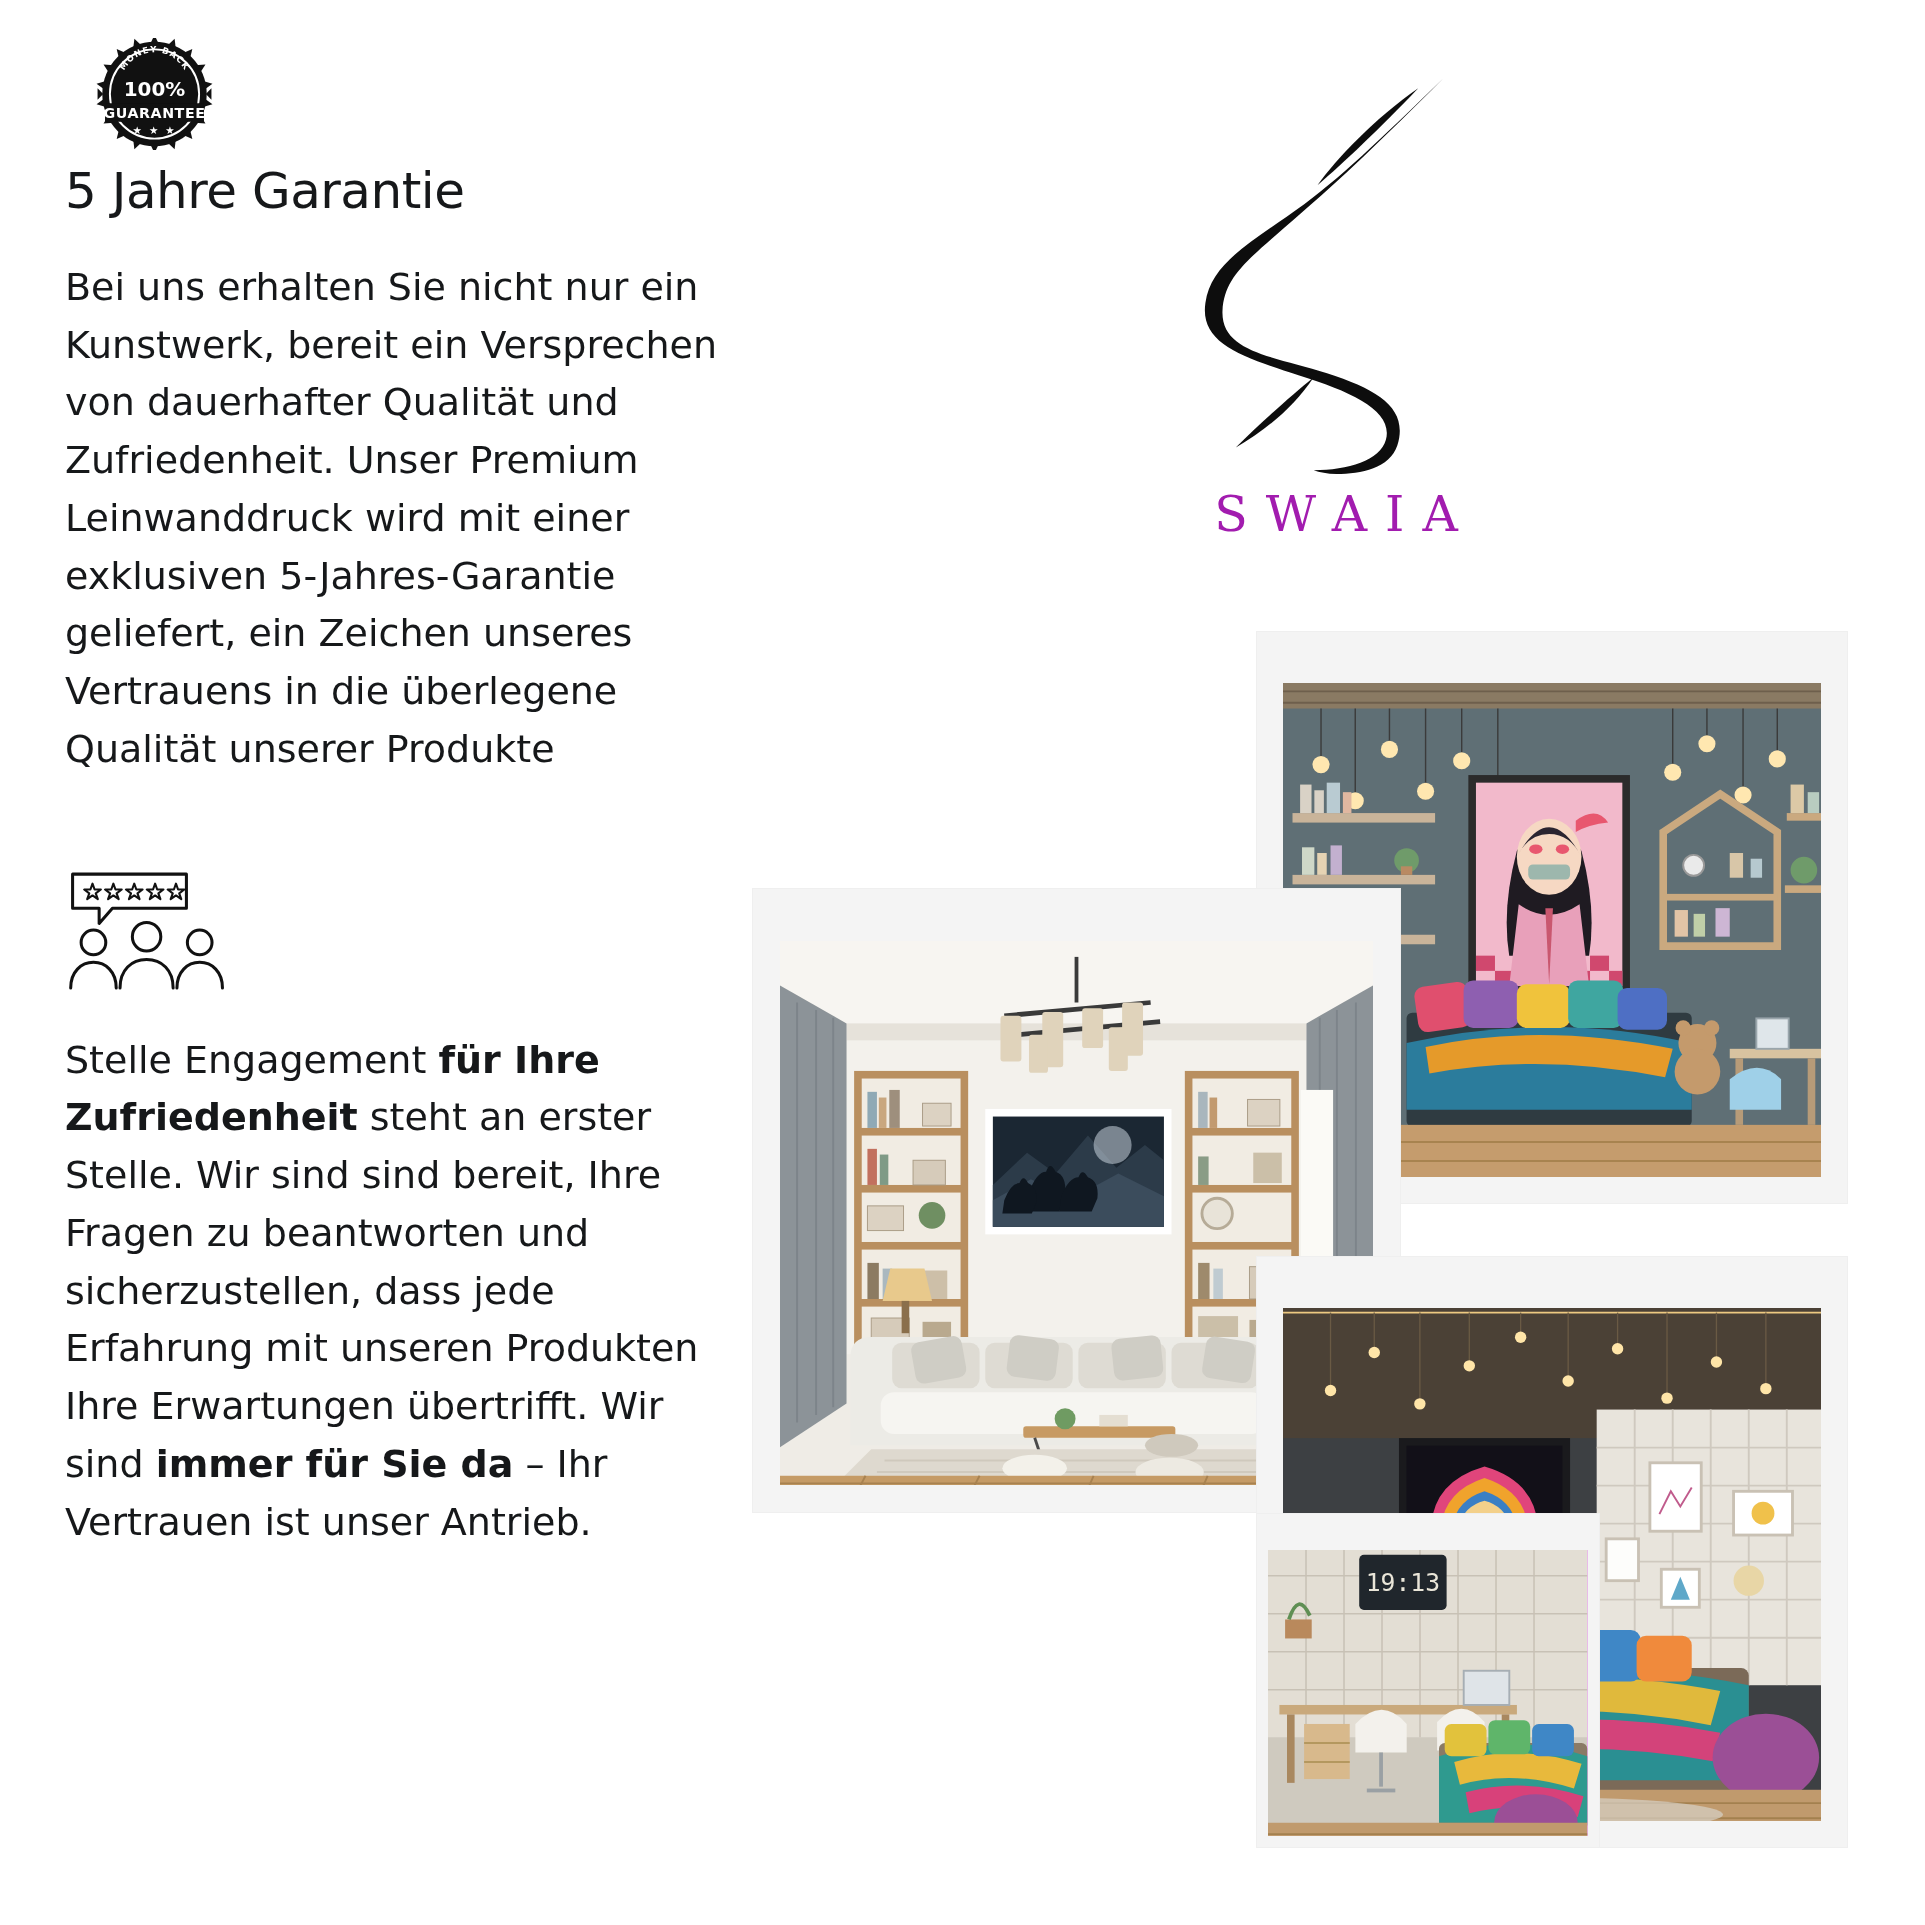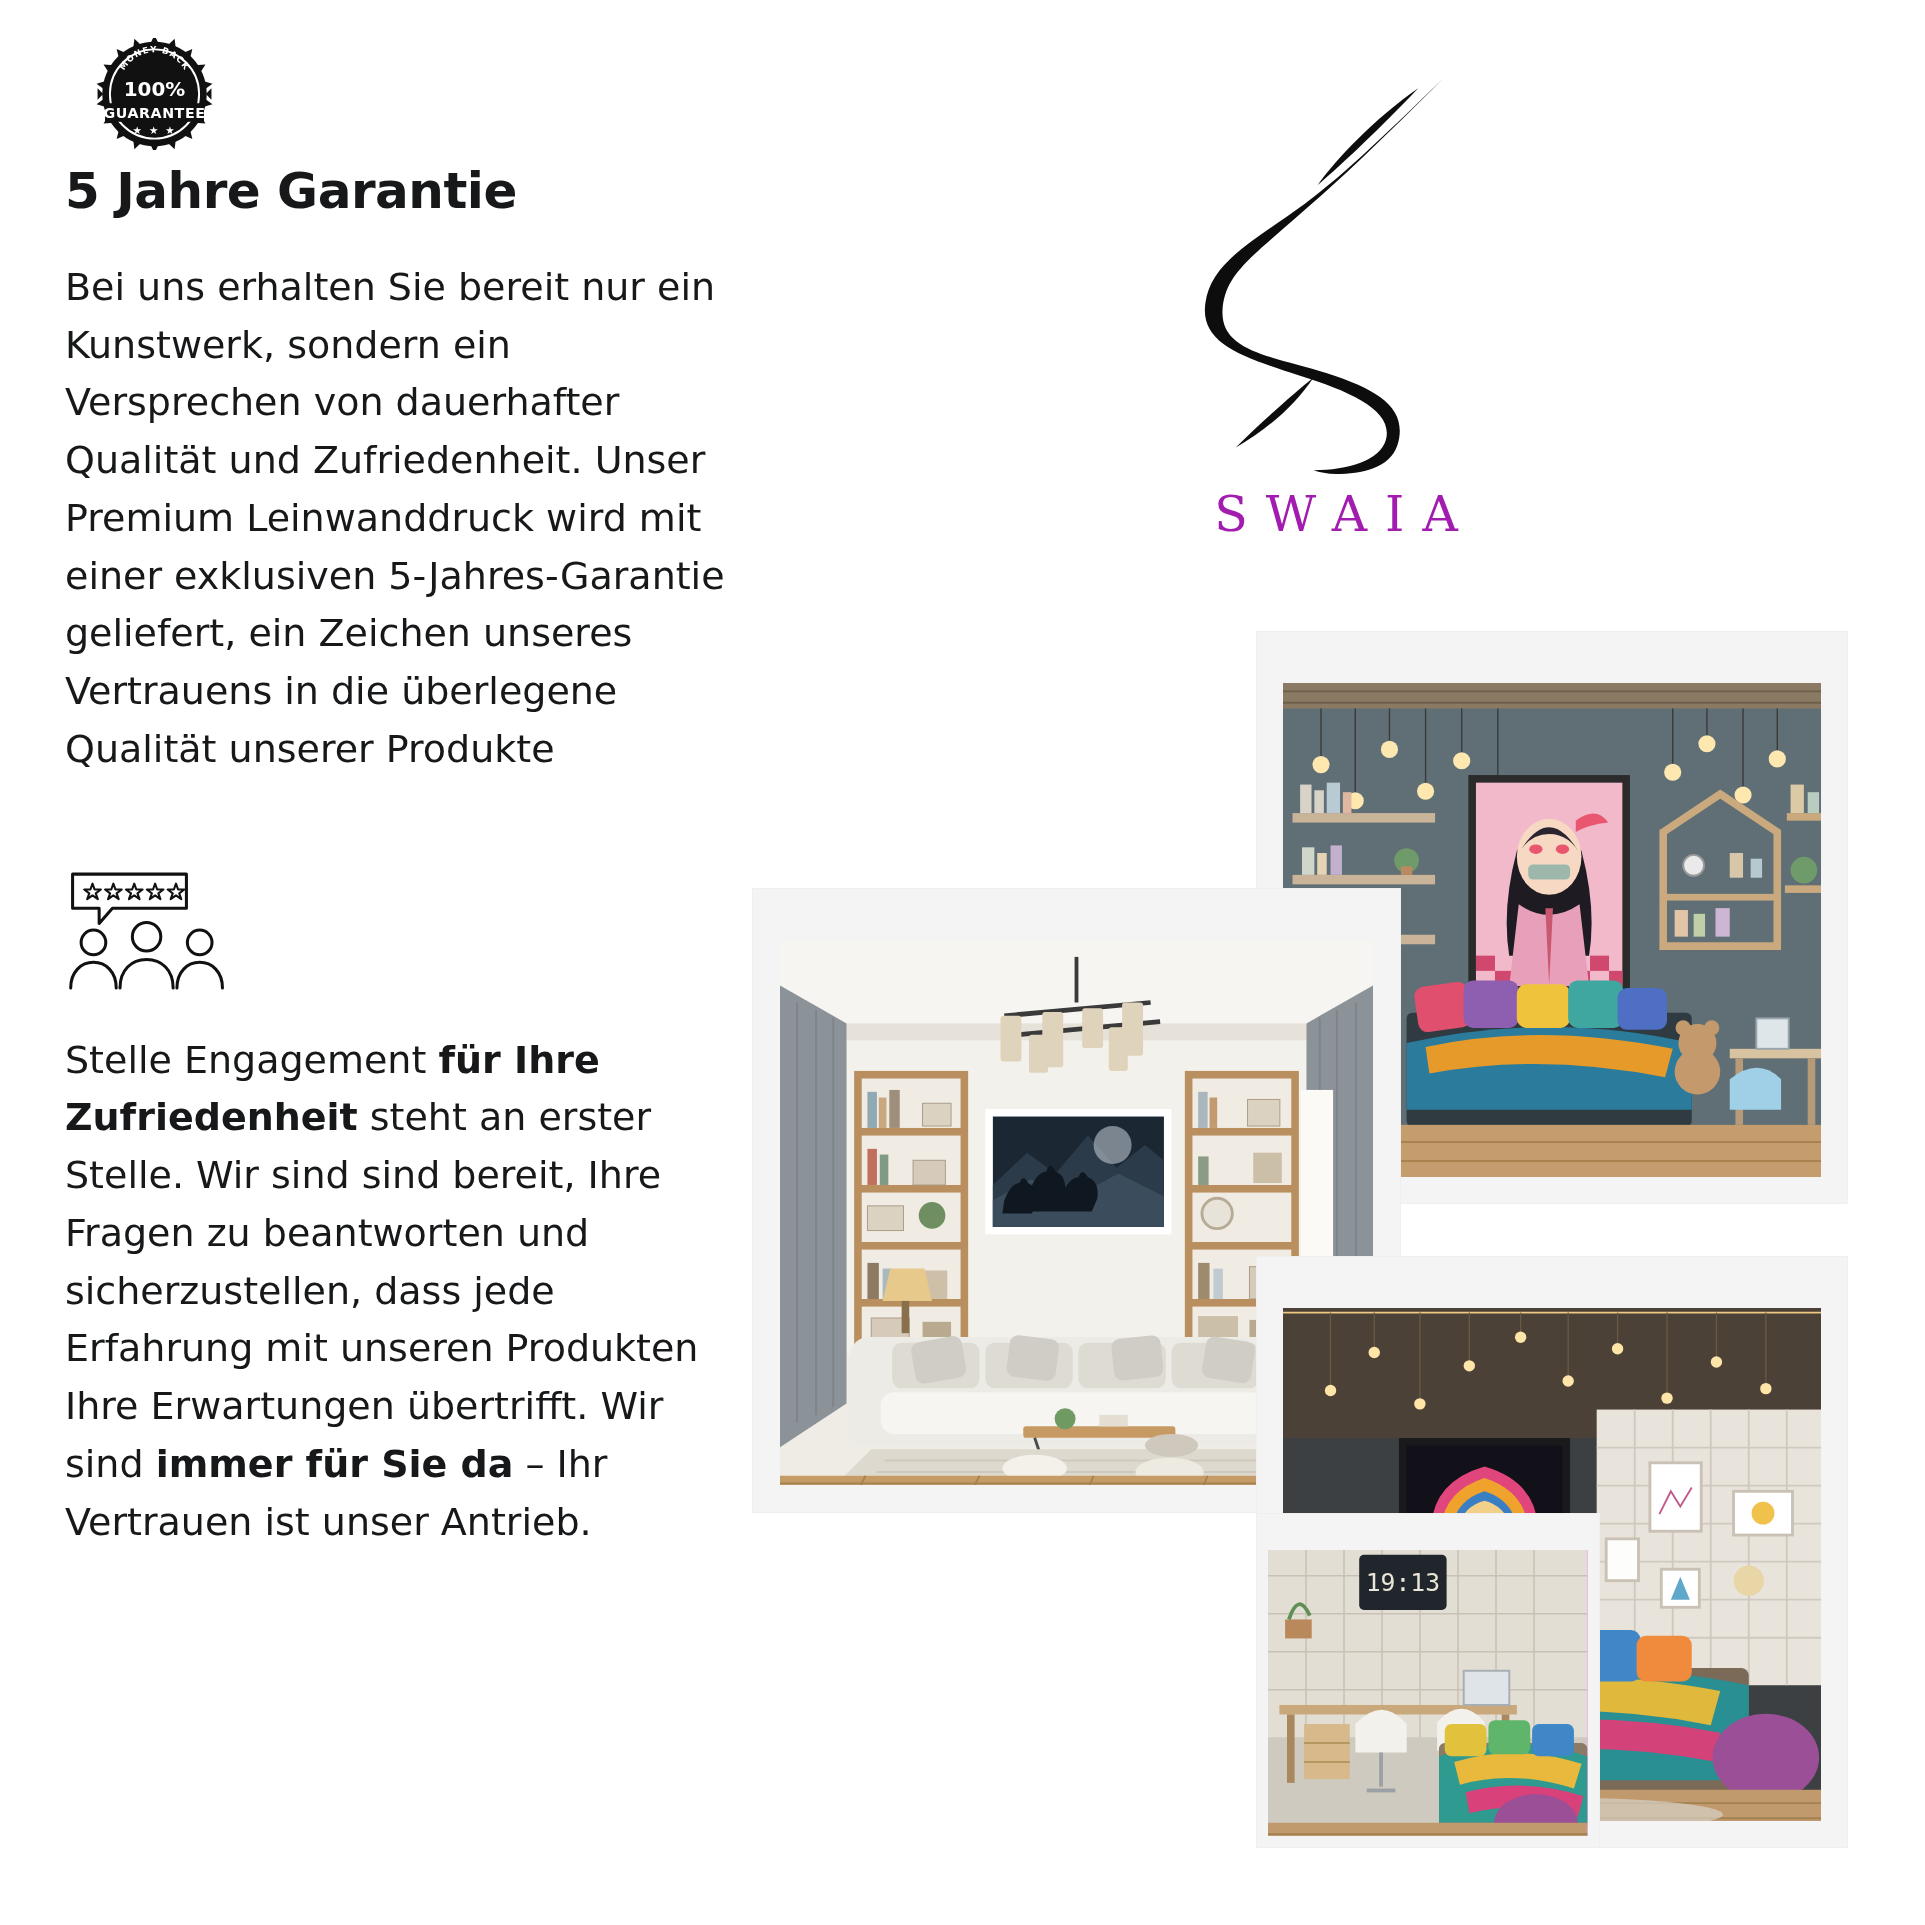--- a/index.html
+++ b/index.html
@@ -27,21 +27,21 @@
   
   .badge {
     position: relative;
     width: 179px;
     height: 112px;
   }
   .badge svg { display:block; }
 
   .section-heading {
     font-size: 50px;
-    font-weight: 700;
+    font-weight: 400;
     letter-spacing: -0.5px;
     margin: 13.3px 0 5.7px 0;
     line-height: 1.15;
   }
   .body-text {
     font-size: 38px;
     line-height: 1.52;
     font-weight: 400;
     max-width: 675px;
   }
@@ -197,21 +197,21 @@
           <rect x="-52" y="10" width="104" height="19" fill="#111"></rect>
           <rect x="-52" y="10" width="104" height="19" fill="#111"></rect>
           <text x="0" y="25" text-anchor="middle" font-family="DejaVu Sans, sans-serif" font-size="15" font-weight="700" fill="#fff" letter-spacing="0.6">GUARANTEE</text>
           <text x="0" y="42" text-anchor="middle" font-family="DejaVu Sans, sans-serif" font-size="11" fill="#fff" letter-spacing="2">★ ★ ★</text>
         </g>
       </g>
     </svg>
   </div>
 
   <h2 class="section-heading">5 Jahre Garantie</h2>
-  <p class="body-text"><span>Bei uns erhalten Sie bereit nur ein Kunstwerk, sondern ein </span><b>Versprechen von dauerhafter Qualität und Zufriedenheit</b><span>. Unser Premium Leinwanddruck wird mit einer exklusiven 5-Jahres-Garantie geliefert, ein Zeichen unseres Vertrauens in die überlegene Qualität unserer Produkte</span></p>
+  <p class="body-text"><span>Bei uns erhalten Sie nicht nur ein Kunstwerk, bereit ein </span><b>Versprechen von dauerhafter Qualität und Zufriedenheit</b><span>. Unser Premium Leinwanddruck wird mit einer exklusiven 5-Jahres-Garantie geliefert, ein Zeichen unseres Vertrauens in die überlegene Qualität unserer Produkte</span></p>
 
   <div class="reviews-icon">
     <svg viewBox="0 0 175 130" width="166" height="124" aria-hidden="true">
       <g fill="none" stroke="#111" stroke-width="3.2" stroke-linejoin="round" stroke-linecap="round">
 
         <path d="M8 4 h120 v36 h-78 l-14 16 v-16 h-28 z"></path>
         <g transform="translate(20,14)">
           <polygon points="9,0 11.2,6.2 17.8,6.2 12.4,10.2 14.6,16.4 9,12.5 3.4,16.4 5.6,10.2 0.2,6.2 6.8,6.2" stroke-width="2.2"></polygon>
           <g transform="translate(22,0)">
               <polygon points="9,0 11.2,6.2 17.8,6.2 12.4,10.2 14.6,16.4 9,12.5 3.4,16.4 5.6,10.2 0.2,6.2 6.8,6.2" stroke-width="2.2"></polygon>

